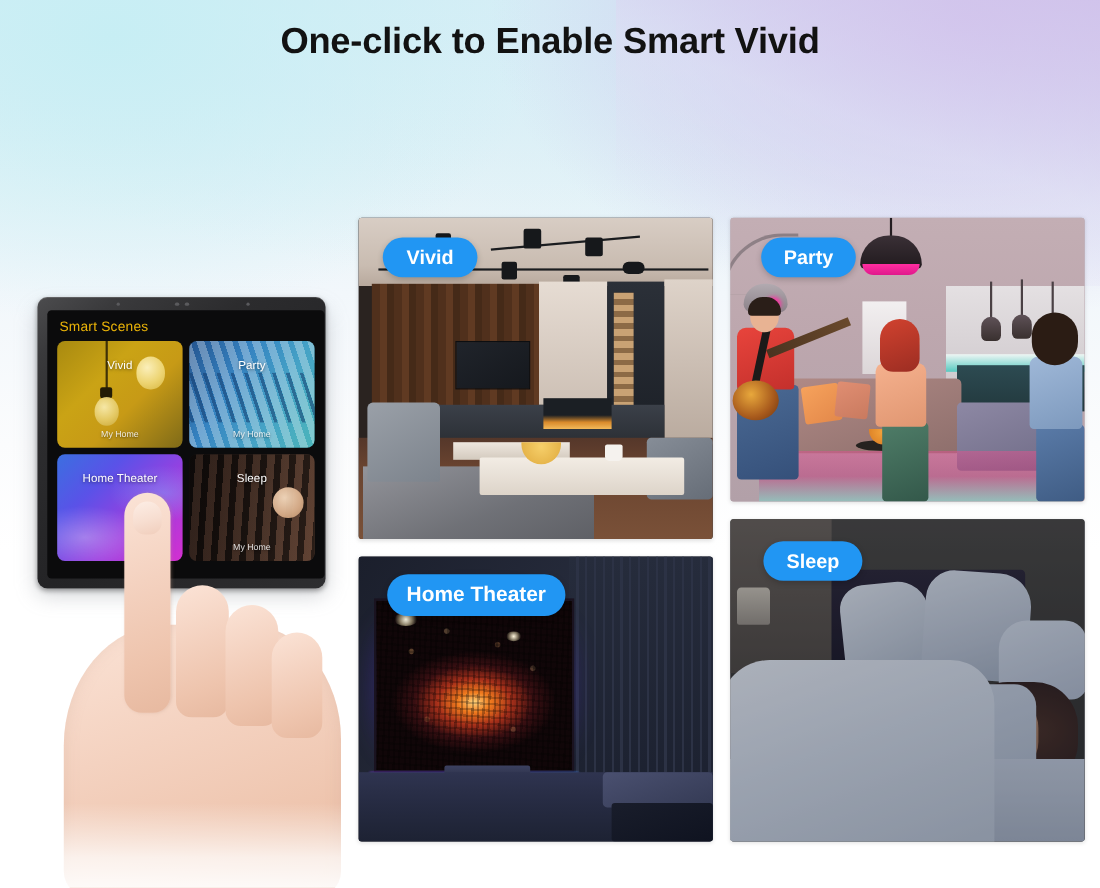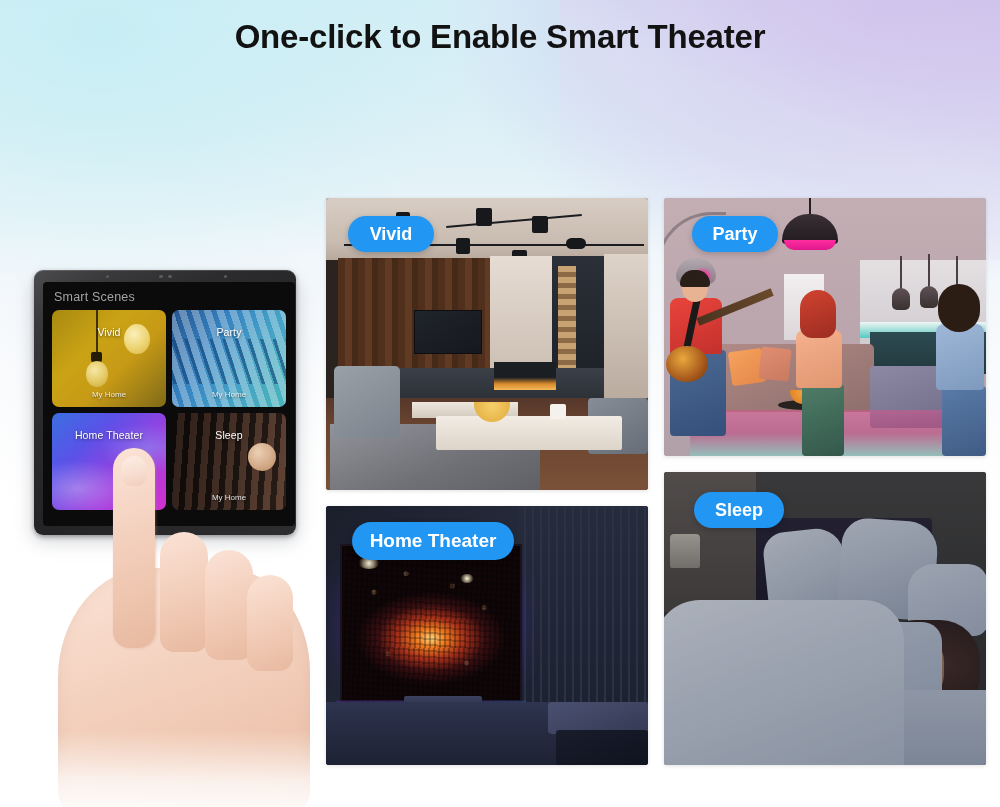--- a/index.html
+++ b/index.html
@@ -55,21 +55,21 @@
   }
   .bezel-dot { position: absolute; top: 5px; width: 3px; height: 3px; border-radius: 50%;
     background: #5a5a5d; }
   .bezel-dot.d1 { left: 72px; }
   .bezel-dot.d2 { left: 125px; width: 4px; height: 3px; border-radius: 2px; }
   .bezel-dot.d3 { left: 134px; width: 4px; height: 3px; border-radius: 2px; }
   .bezel-dot.d4 { left: 190px; }
 
   #screen-title {
     position: absolute; left: 11px; top: 8px;
-    color: #a3a3a3; font-size: 12.5px; letter-spacing: 0.2px;
+    color: #eab308; font-size: 12.5px; letter-spacing: 0.2px;
   }
   #tile-grid {
     position: absolute; left: 9px; top: 28px; width: 234px; height: 200px;
     display: grid; grid-template-columns: 1fr 1fr; grid-template-rows: 1fr 1fr;
     gap: 6px;
   }
   .tile { position: relative; border-radius: 7px; overflow: hidden; }
   .tile .tname {
     position: absolute; left: 0; right: 0; top: 16px; text-align: center;
     color: #ffffff; font-size: 10.5px; letter-spacing: 0.1px;
@@ -334,21 +334,21 @@
   #s-dark-overlay { position: absolute; inset: 0; background: rgba(20,26,46,0.30); }
   #badge-sleep { left: 30px; top: 20px; width: 90px; height: 36px; font-size: 18px; }
 </style>
 </head>
 <body>
 
 <div id="bg-wash"></div>
 <div id="bg-wash-right"></div>
 
 <div id="header">
-  <div id="title">One-click to Enable Smart Theater</div>
+  <div id="title">One-click to Enable Smart Vivid</div>
 </div>
 
 <div id="device-wrap">
   <div id="device-shadow"></div>
   <div id="device-body">
     <div class="bezel-dot d1"></div>
     <div class="bezel-dot d2"></div>
     <div class="bezel-dot d3"></div>
     <div class="bezel-dot d4"></div>
 

